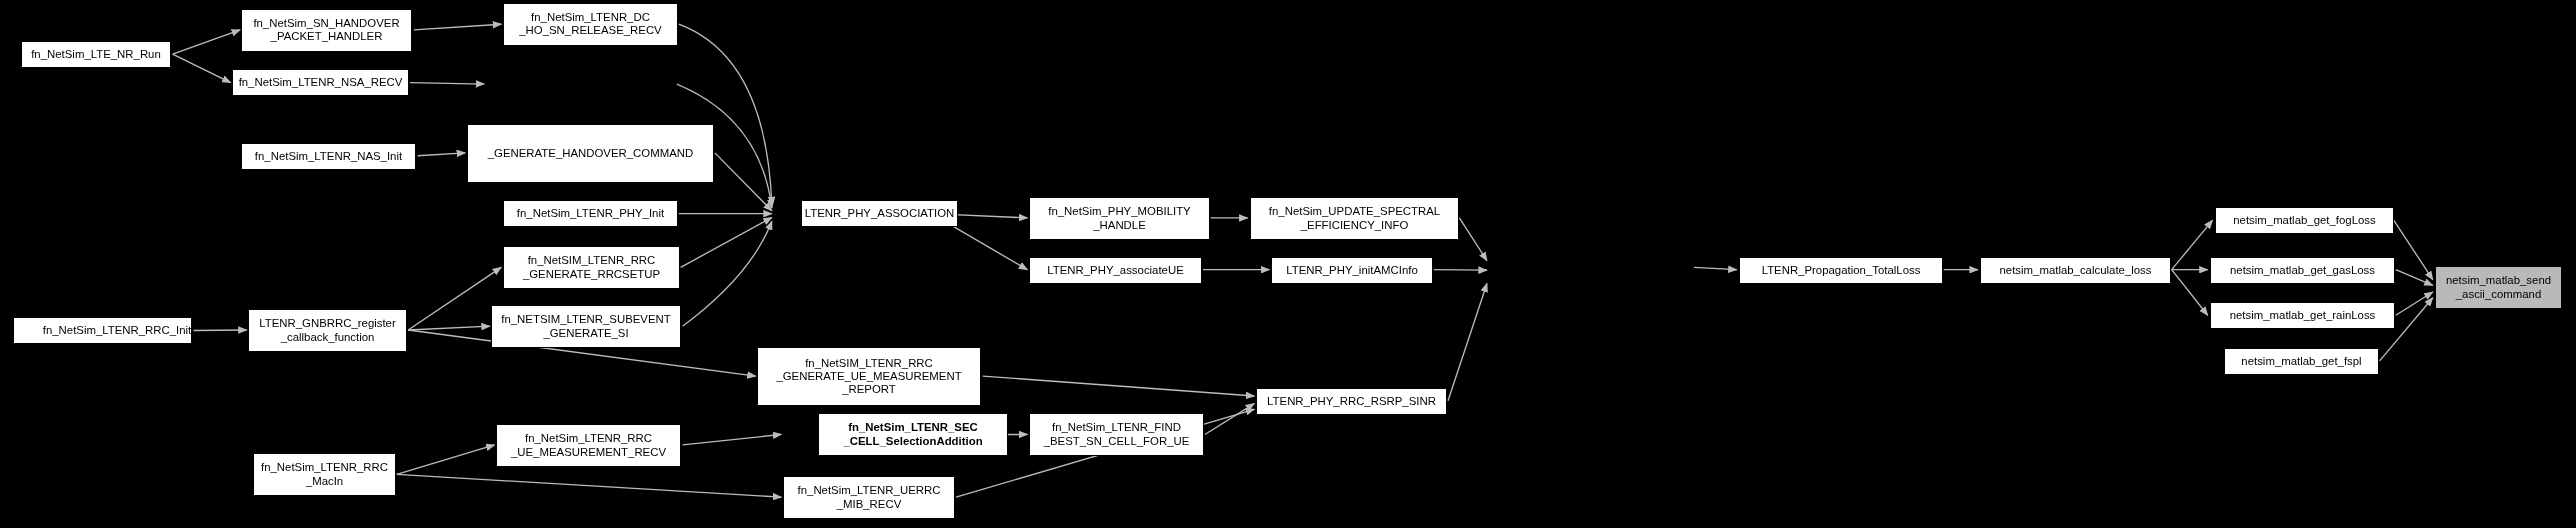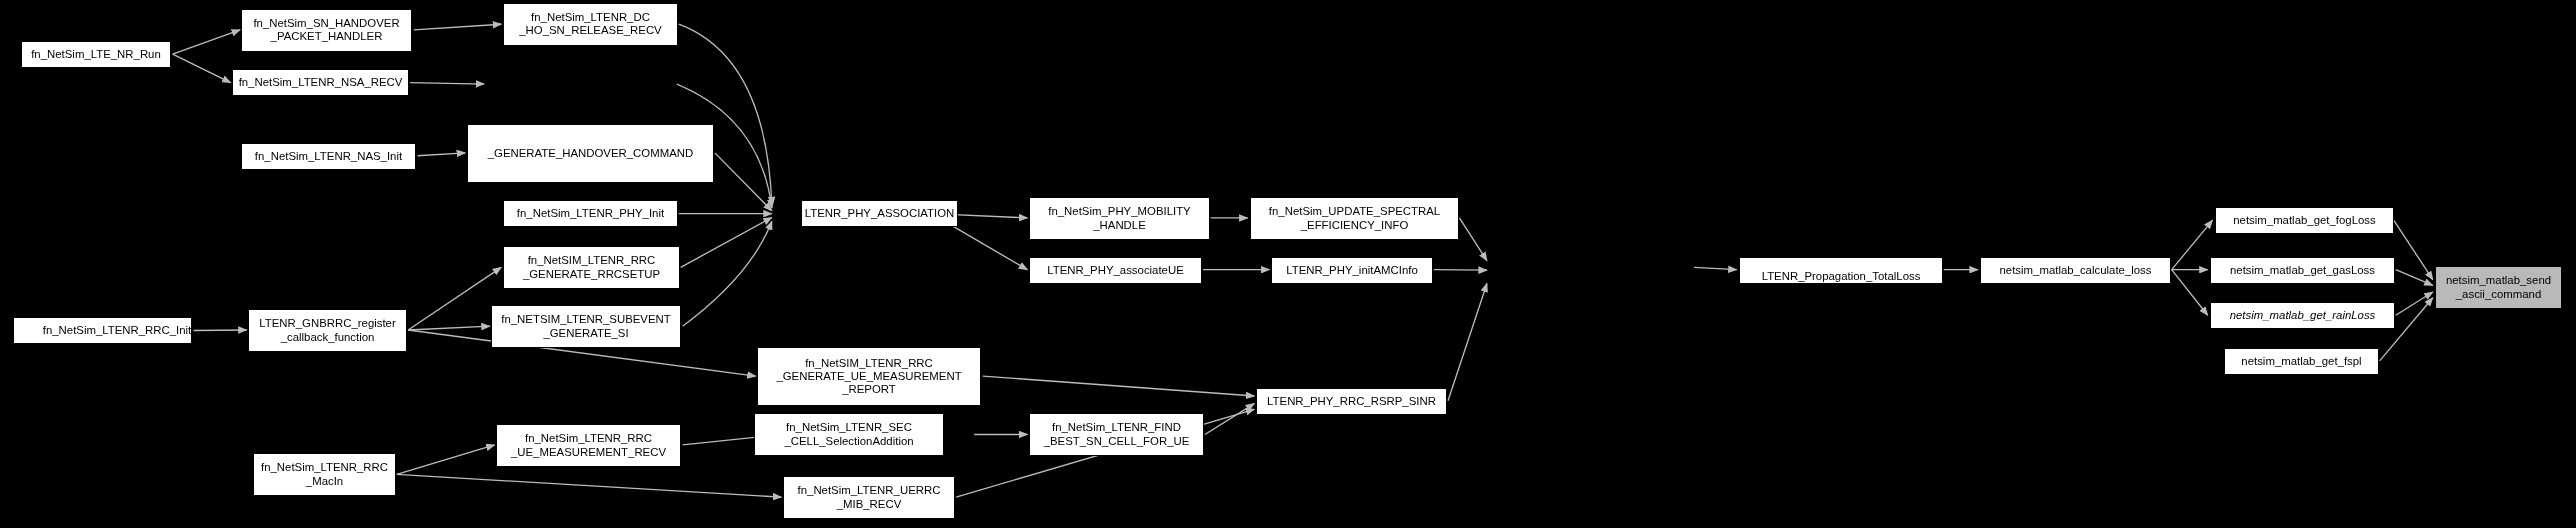--- a/index.html
+++ b/index.html
@@ -135,50 +135,50 @@
     <div class="node" style="left: 1029px; top: 257px; width: 173px; height: 27px;">
       <div class="nl">LTENR_PHY_associateUE</div>
     </div>
     <div class="node" style="left: 1250px; top: 197px; width: 209px; height: 43px;">
       <div class="nl">fn_NetSim_UPDATE_SPECTRAL</div>
       <div class="nl">_EFFICIENCY_INFO</div>
     </div>
     <div class="node" style="left: 1271px; top: 257px; width: 162px; height: 27px;">
       <div class="nl">LTENR_PHY_initAMCInfo</div>
     </div>
-    <div class="node" style="left: 1739px; top: 257px; width: 204px; height: 27px; justify-content: flex-end;">
+    <div class="node" style="left: 1739px; top: 257px; width: 204px; height: 27px;">
       <div class="nl">LTENR_Propagation_TotalLoss</div>
     </div>
     <div class="node" style="left: 1980px; top: 257px; width: 191px; height: 27px;">
       <div class="nl">netsim_matlab_calculate_loss</div>
     </div>
     <div class="node" style="left: 2215px; top: 207px; width: 179px; height: 27px;">
       <div class="nl">netsim_matlab_get_fogLoss</div>
     </div>
     <div class="node" style="left: 2210px; top: 257px; width: 185px; height: 27px;">
       <div class="nl">netsim_matlab_get_gasLoss</div>
     </div>
-    <div class="node" style="left: 2210px; top: 302px; width: 185px; height: 27px; font-style: italic;">
+    <div class="node" style="left: 2210px; top: 302px; width: 185px; height: 27px;">
       <div class="nl">netsim_matlab_get_rainLoss</div>
     </div>
     <div class="node" style="left: 2224px; top: 348px; width: 155px; height: 27px;">
       <div class="nl">netsim_matlab_get_fspl</div>
     </div>
     <div class="node hl" style="left: 2435px; top: 266px; width: 127px; height: 43px;">
       <div class="nl">netsim_matlab_send</div>
       <div class="nl">_ascii_command</div>
     </div>
     <div class="node" style="left: 1256px; top: 388px; width: 191px; height: 27px;">
       <div class="nl">LTENR_PHY_RRC_RSRP_SINR</div>
     </div>
     <div class="node" style="left: 1029px; top: 413px; width: 175px; height: 43px;">
       <div class="nl">fn_NetSim_LTENR_FIND</div>
       <div class="nl">_BEST_SN_CELL_FOR_UE</div>
     </div>
-    <div class="node" style="left: 754px; top: 413px; width: 190px; height: 43px;">
+    <div class="node" style="left: 818px; top: 413px; width: 190px; height: 43px; font-weight: bold;">
       <div class="nl">fn_NetSim_LTENR_SEC</div>
       <div class="nl">_CELL_SelectionAddition</div>
     </div>
     <div class="node" style="left: 496px; top: 424px; width: 185px; height: 43px;">
       <div class="nl">fn_NetSim_LTENR_RRC</div>
       <div class="nl">_UE_MEASUREMENT_RECV</div>
     </div>
     <div class="node" style="left: 253px; top: 453px; width: 143px; height: 43px;">
       <div class="nl">fn_NetSim_LTENR_RRC</div>
       <div class="nl">_MacIn</div>

